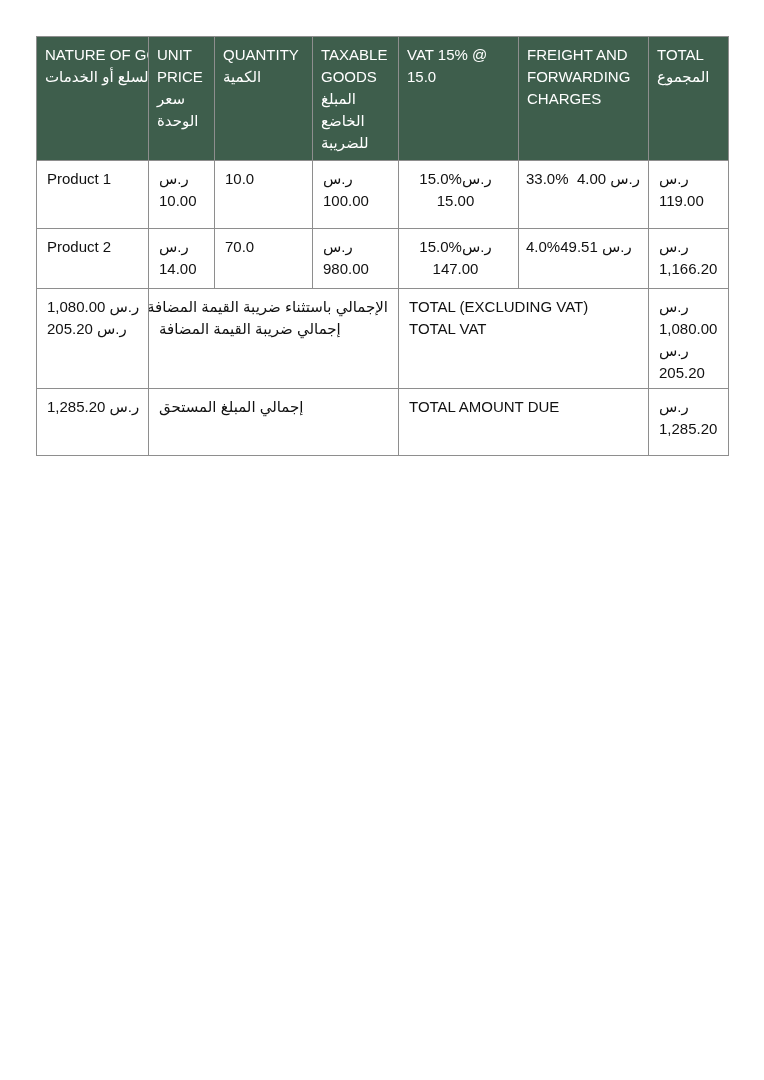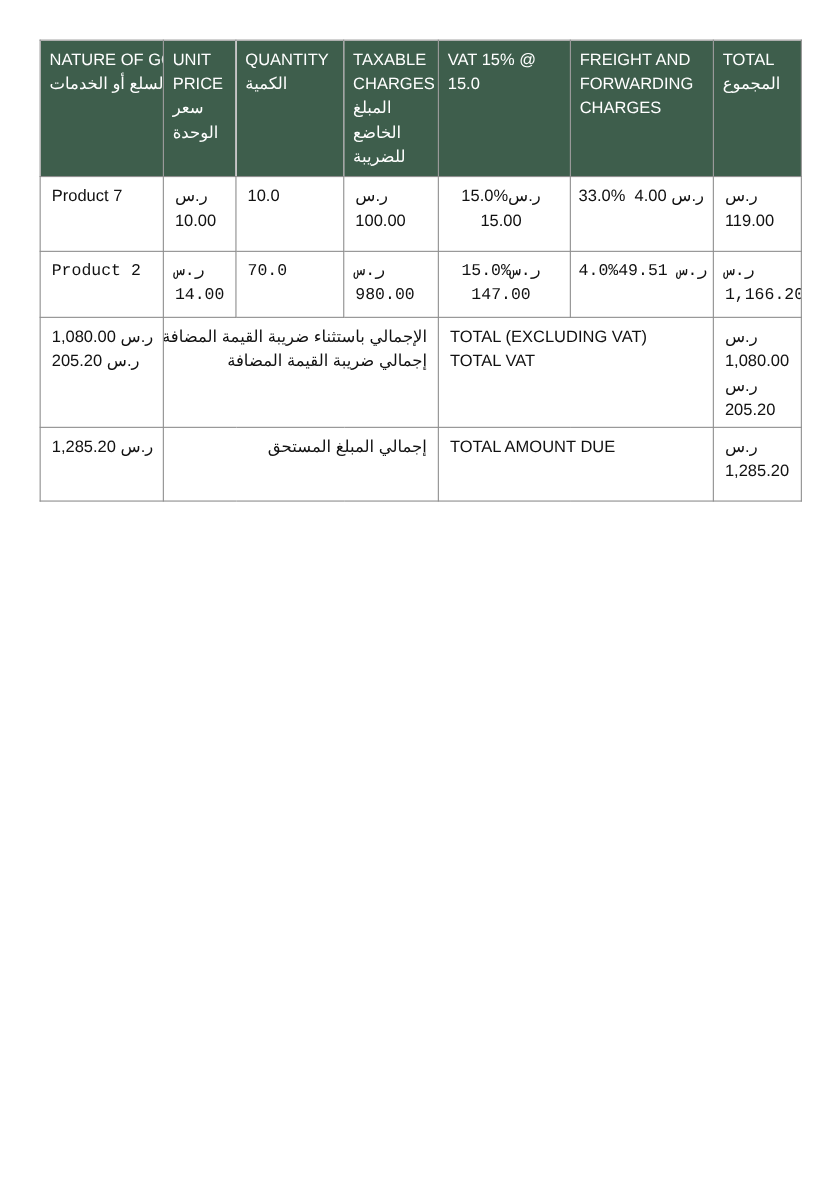--- a/index.html
+++ b/index.html
@@ -35,26 +35,26 @@
     white-space:pre;
     overflow:hidden;
   }
   thead th{
     background:var(--header-bg);
     color:var(--header-text);
     padding:7px 8px 4px 8px;
   }
   tr.head{height:124px;}
   tr.r1{height:68px;}
-  tr.r2{height:60px;font-family:Liberation Mono, monospace;}
+  tr.r2{height:60px;}
   tr.r3{height:100px;margin-top:46px;}
   tr.r4{height:67px;margin-top:12px;}
   td.vat{text-align:center;padding-right:16px;}
   td.freight{padding-left:7px;padding-right:5px;}
-  td.ar{text-align:right;}
+  td.ar{text-align:left;}
 </style>
 </head>
 <body>
 
 <div class="page">
   <table class="invoice">
     <colgroup>
       <col style="width:112px">
       <col style="width:66px">
       <col style="width:98px">
@@ -67,36 +67,36 @@
       <tr class="head">
         <th>NATURE OF GOODS OR SERVICES
 طبيعة السلع أو الخدمات</th>
         <th>UNIT
 PRICE
 سعر
 الوحدة</th>
         <th>QUANTITY
 الكمية</th>
         <th>TAXABLE
-CHARGES
+GOODS
 المبلغ
 الخاضع
 للضريبة</th>
         <th>VAT 15% @
 15.0</th>
         <th>FREIGHT AND
 FORWARDING
 CHARGES</th>
         <th>TOTAL
 المجموع</th>
       </tr>
     </thead>
     <tbody>
       <tr class="r1">
-        <td>Product 7</td>
+        <td>Product 1</td>
         <td>ر.س
 10.00</td>
         <td>10.0</td>
         <td>ر.س
 100.00</td>
         <td class="vat">15.0%ر.س
 15.00</td>
         <td class="freight">33.0%  ر.س 4.00</td>
         <td>ر.س
 119.00</td>

